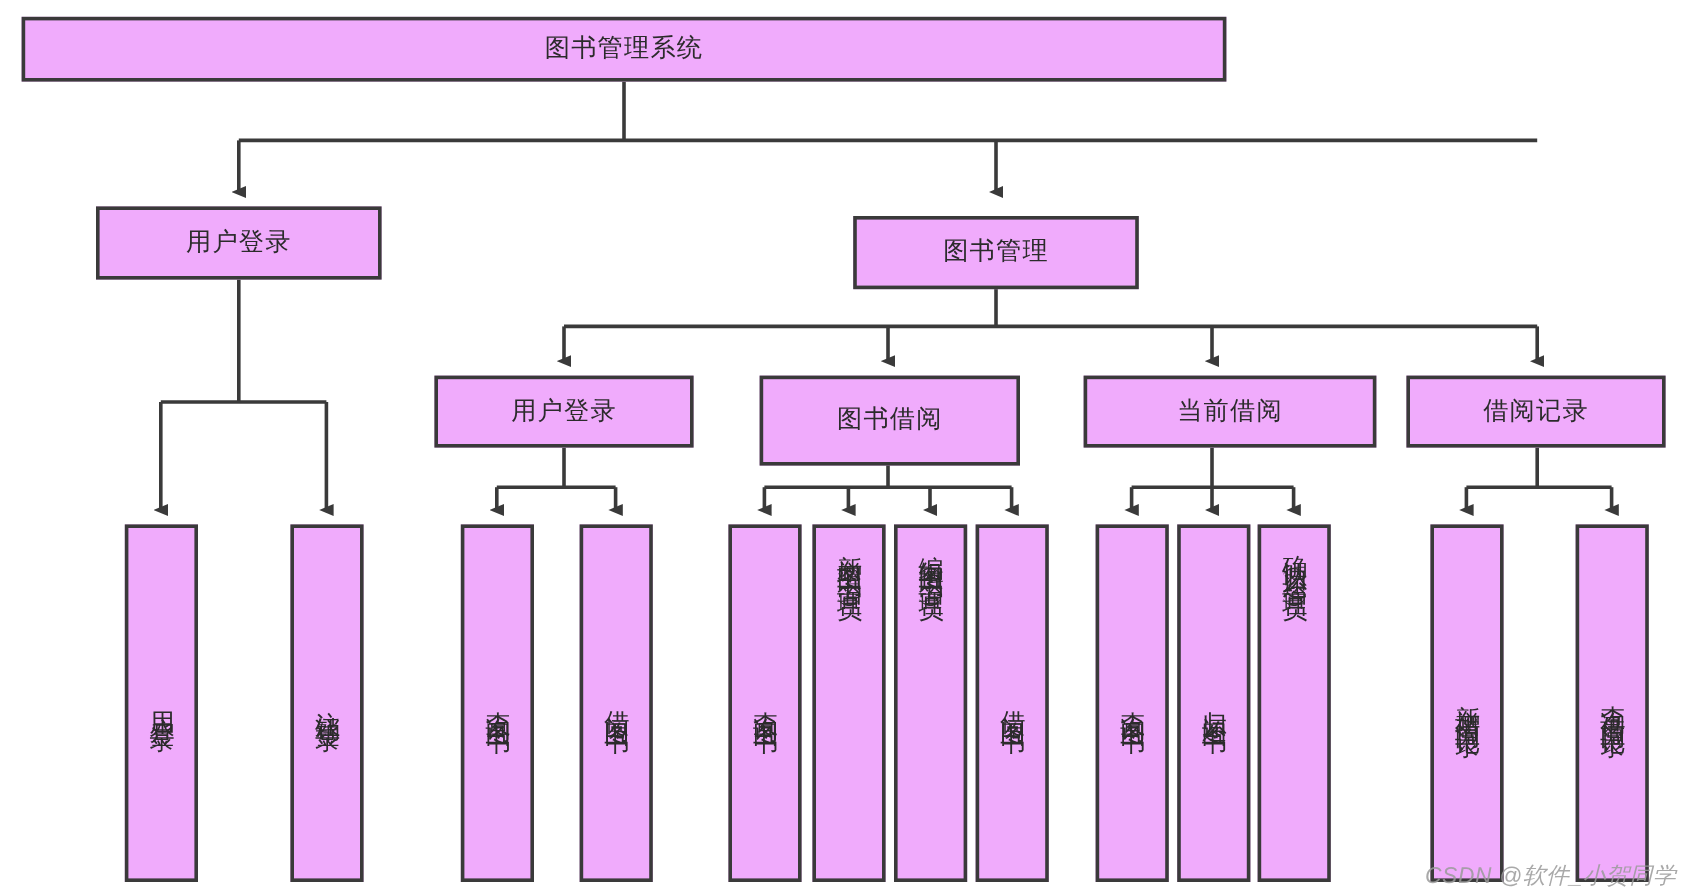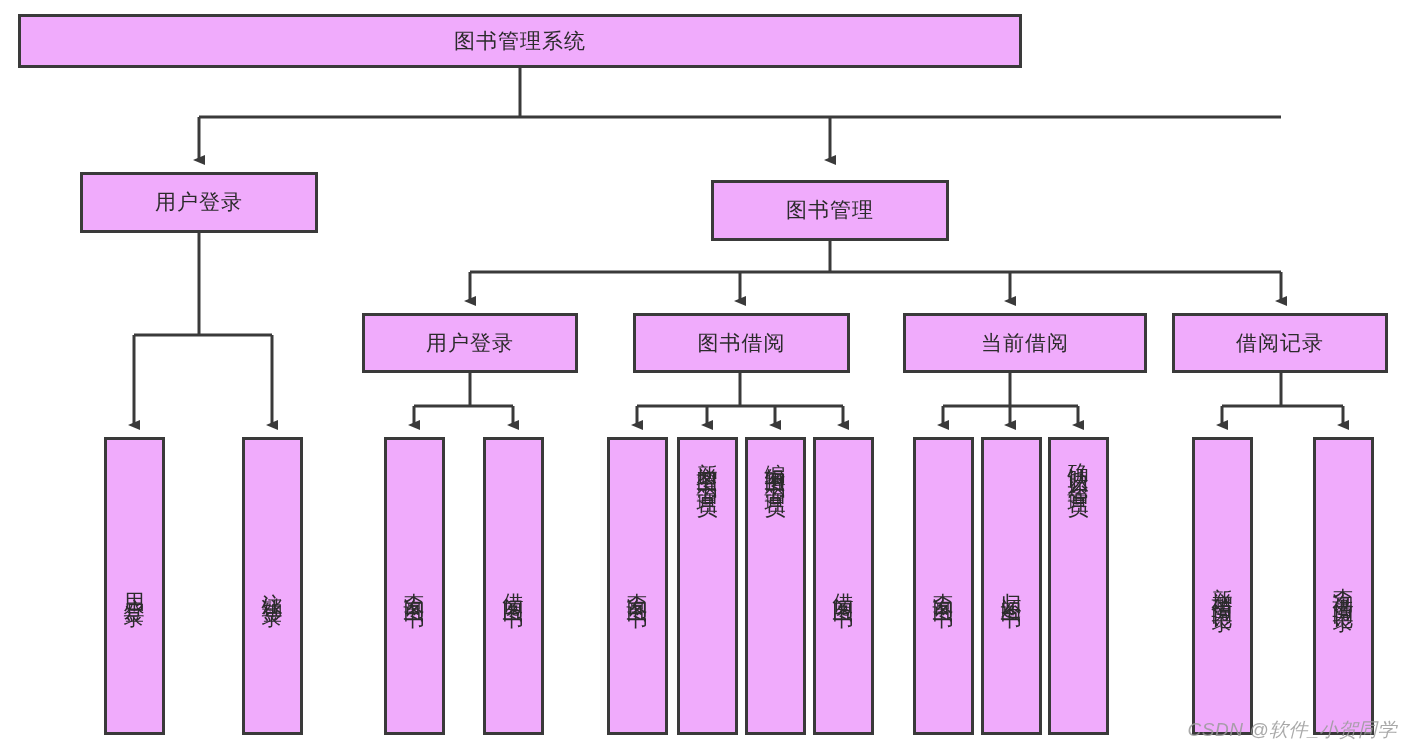--- a/index.html
+++ b/index.html
@@ -123,21 +123,21 @@
   <div class="node" style="left:80px;top:172px;width:238px;height:61px;">
     <span class="lbl">用户登录</span>
   </div>
   <div class="node" style="left:711px;top:180px;width:238px;height:61px;">
     <span class="lbl">图书管理</span>
   </div>
 
   <div class="node" style="left:362px;top:313px;width:216px;height:60px;">
     <span class="lbl">用户登录</span>
   </div>
-  <div class="node" style="left:633px;top:313px;width:217px;height:60px;">
+  <div class="node" style="left:633px;top:313px;width:217px;height:75px;">
     <span class="lbl">图书借阅</span>
   </div>
   <div class="node" style="left:903px;top:313px;width:244px;height:60px;">
     <span class="lbl">当前借阅</span>
   </div>
   <div class="node" style="left:1172px;top:313px;width:216px;height:60px;">
     <span class="lbl">借阅记录</span>
   </div>
 
   <div class="node leaf" style="left:104px;top:437px;width:61px;height:298px;">

